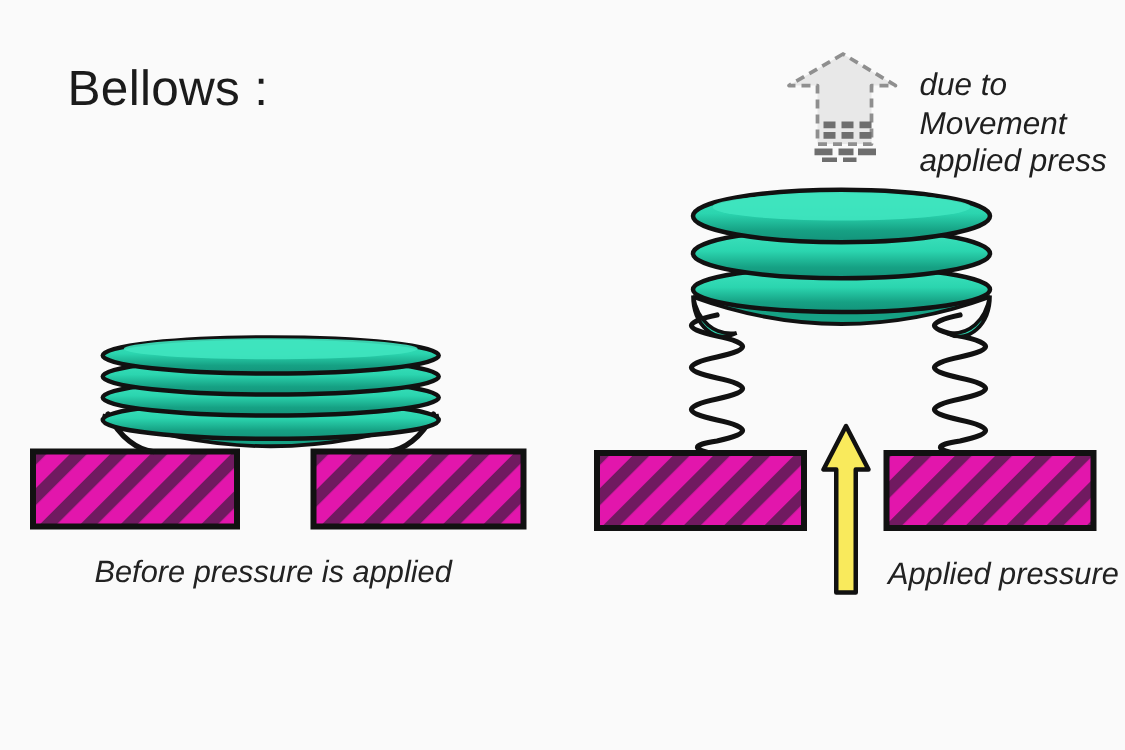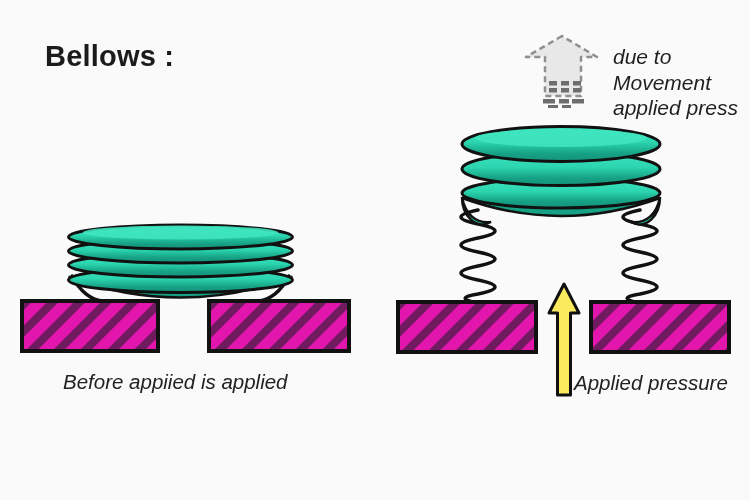--- a/index.html
+++ b/index.html
@@ -13,29 +13,29 @@
   }
   html,body{margin:0;padding:0;}
   body{font-family:"Liberation Sans",sans-serif;background:#e9e9e9;}
   .canvas{
     position:relative;width:750px;height:500px;overflow:hidden;
     background:var(--background,#FAFAFA);
   }
   .diagram-svg{position:absolute;left:0;top:0;}
   .page-title{
     position:absolute;left:45px;top:40px;margin:0;
-    font-size:29px;font-weight:bold;letter-spacing:0.2px;
+    font-size:33px;font-weight:normal;letter-spacing:0.2px;
     color:var(--text,#1B1B1B);
   }
   .caption{
     position:absolute;font-style:italic;font-size:20.5px;
     color:#222;white-space:nowrap;
   }
   .caption-left{left:63px;top:370px;}
-  .caption-pressure{left:574px;top:371px;}
+  .caption-pressure{left:592px;top:371px;}
   .movement-note{
     position:absolute;left:613px;top:44px;width:137px;
     font-style:italic;font-size:21px;line-height:25.5px;color:#1f1f1f;
   }
   .movement-note div{white-space:nowrap;}
 </style>
 </head>
 <body>
 
 <div class="canvas">
@@ -105,21 +105,21 @@
           <rect x="559" y="99" width="10" height="4.5"></rect>
           <rect x="572" y="99" width="12" height="4.5"></rect>
         <rect x="548" y="105" width="10" height="3"></rect>
           <rect x="562" y="105" width="9" height="3"></rect>
       </g>
     </g>
   </svg>
 
   <h1 class="page-title">Bellows :</h1>
 
-  <div class="caption caption-left">Before appiied is applied</div>
+  <div class="caption caption-left">Before pressure is applied</div>
 
   <div class="caption caption-pressure">Applied pressure</div>
 
   <div class="movement-note">
     <div>due to</div>
     <div>Movement</div>
     <div>applied press</div>
   </div>
 
 </div>

